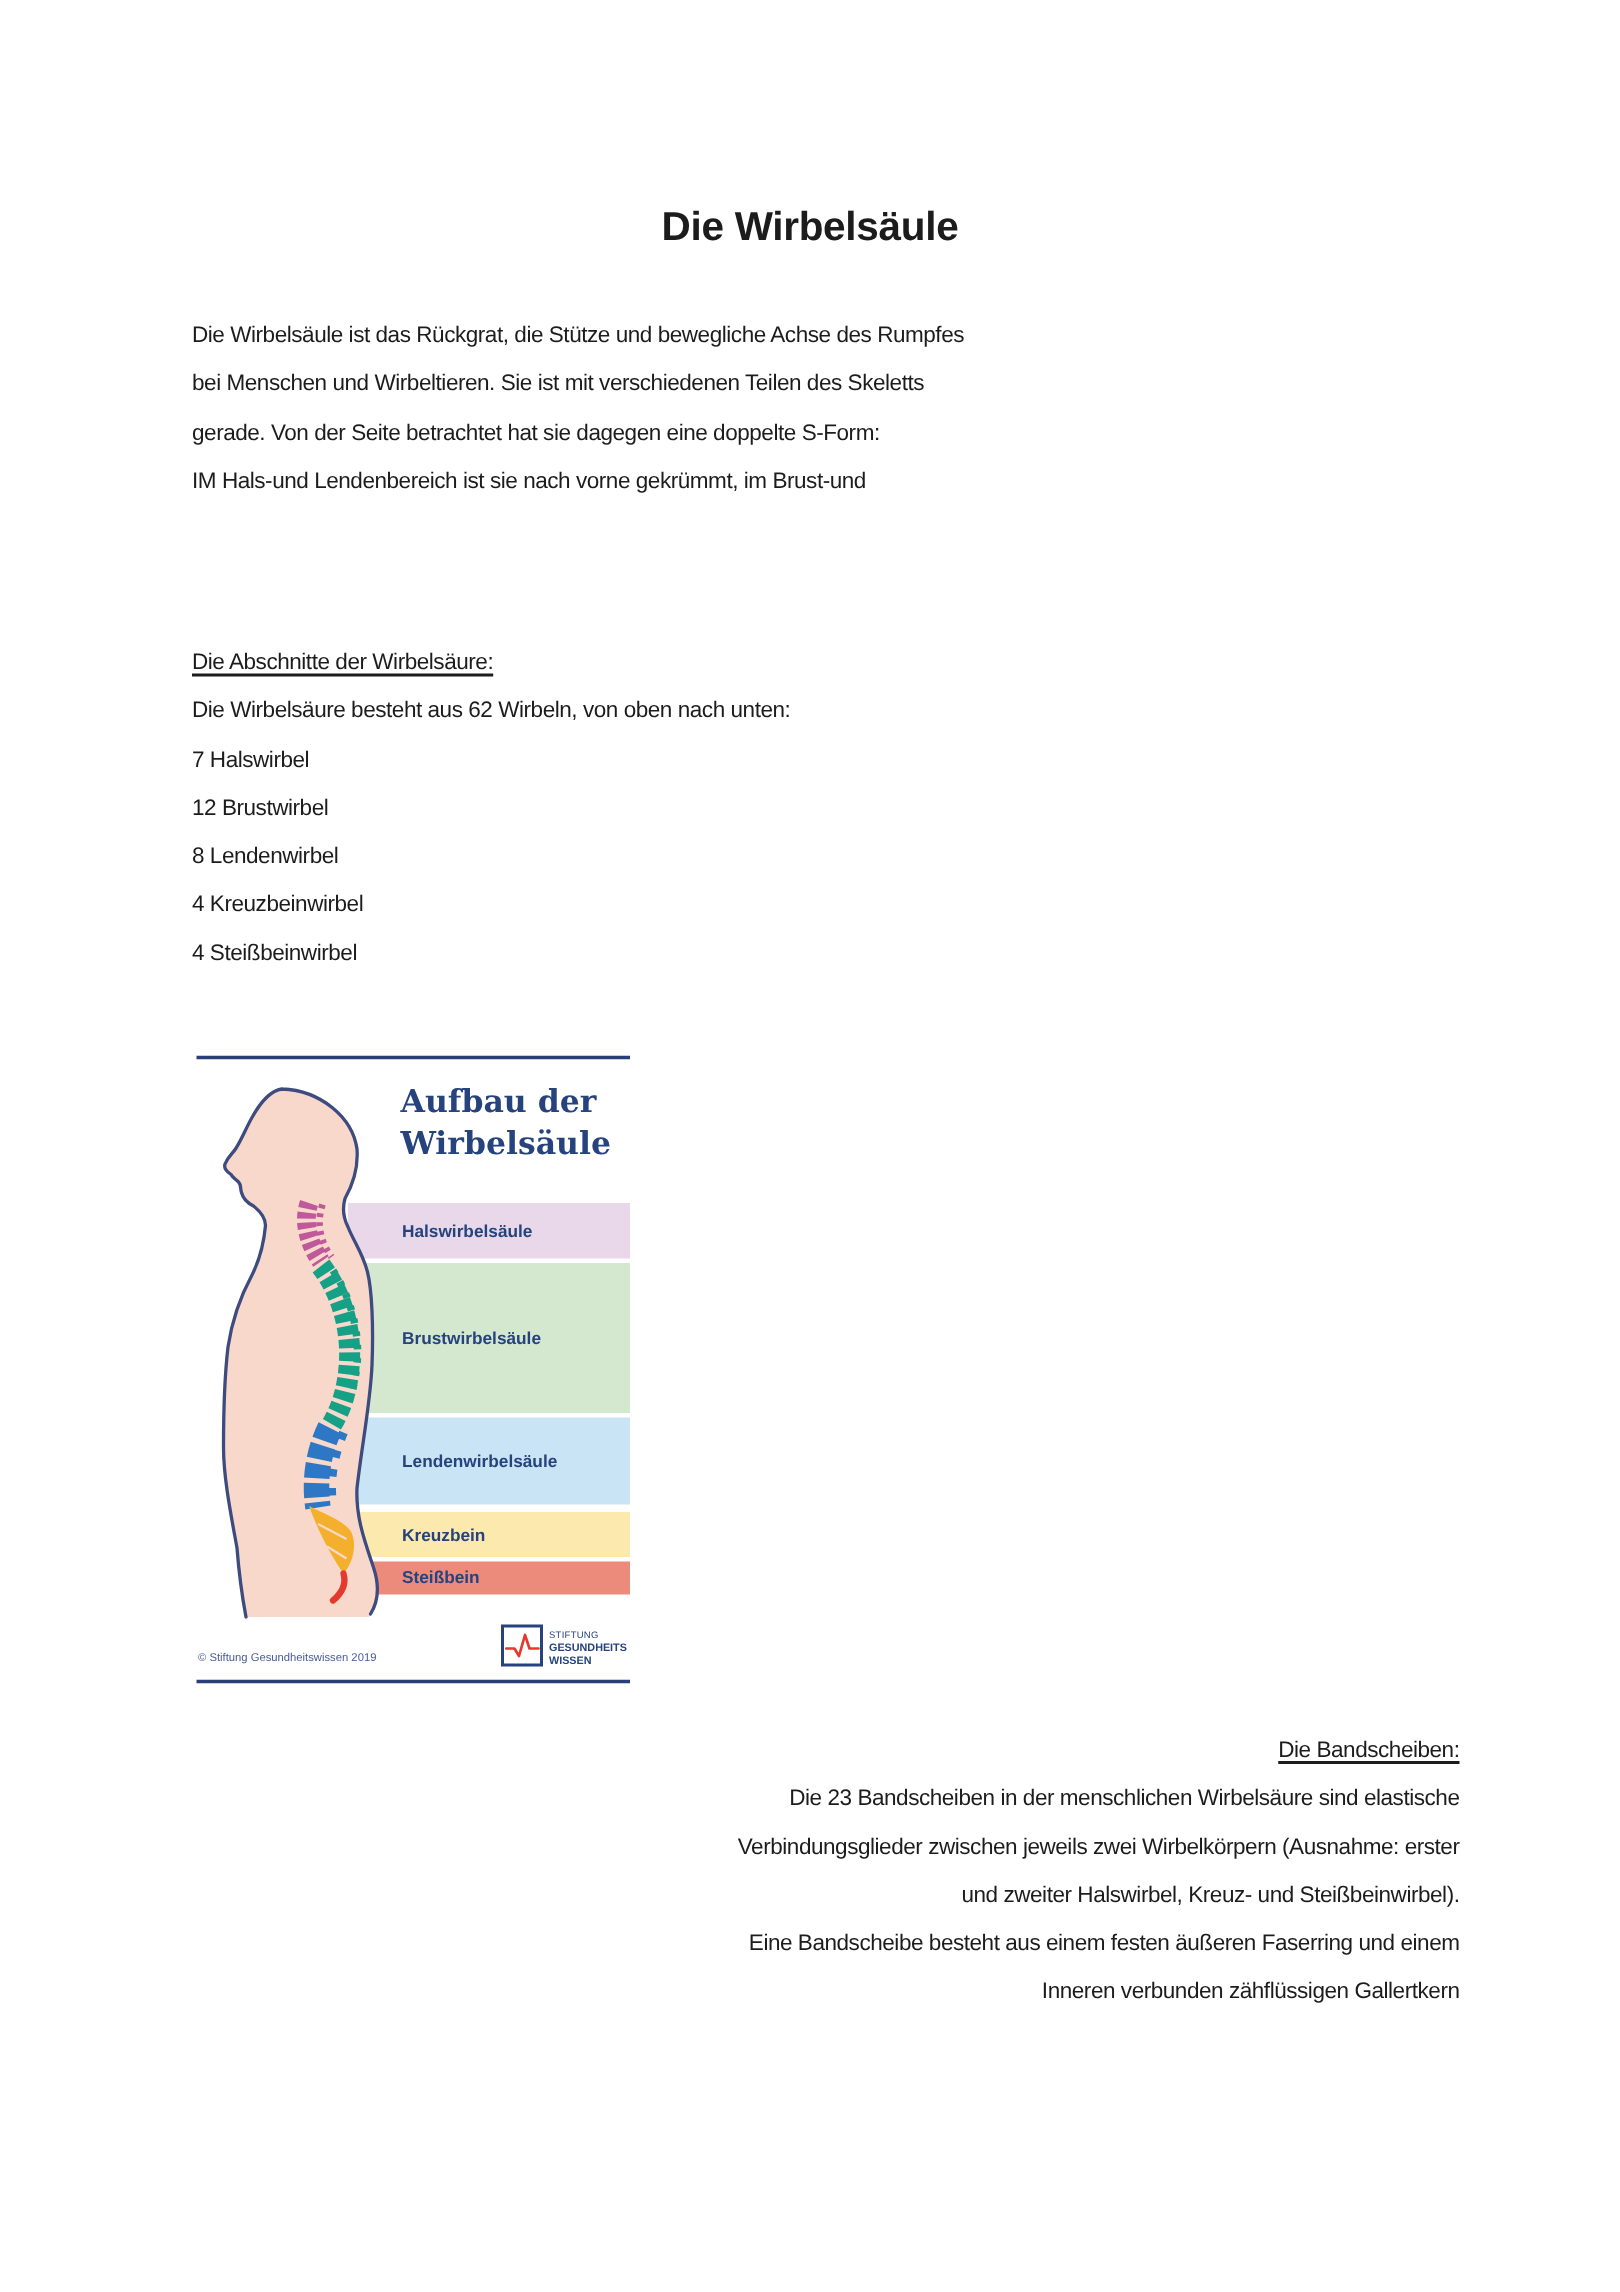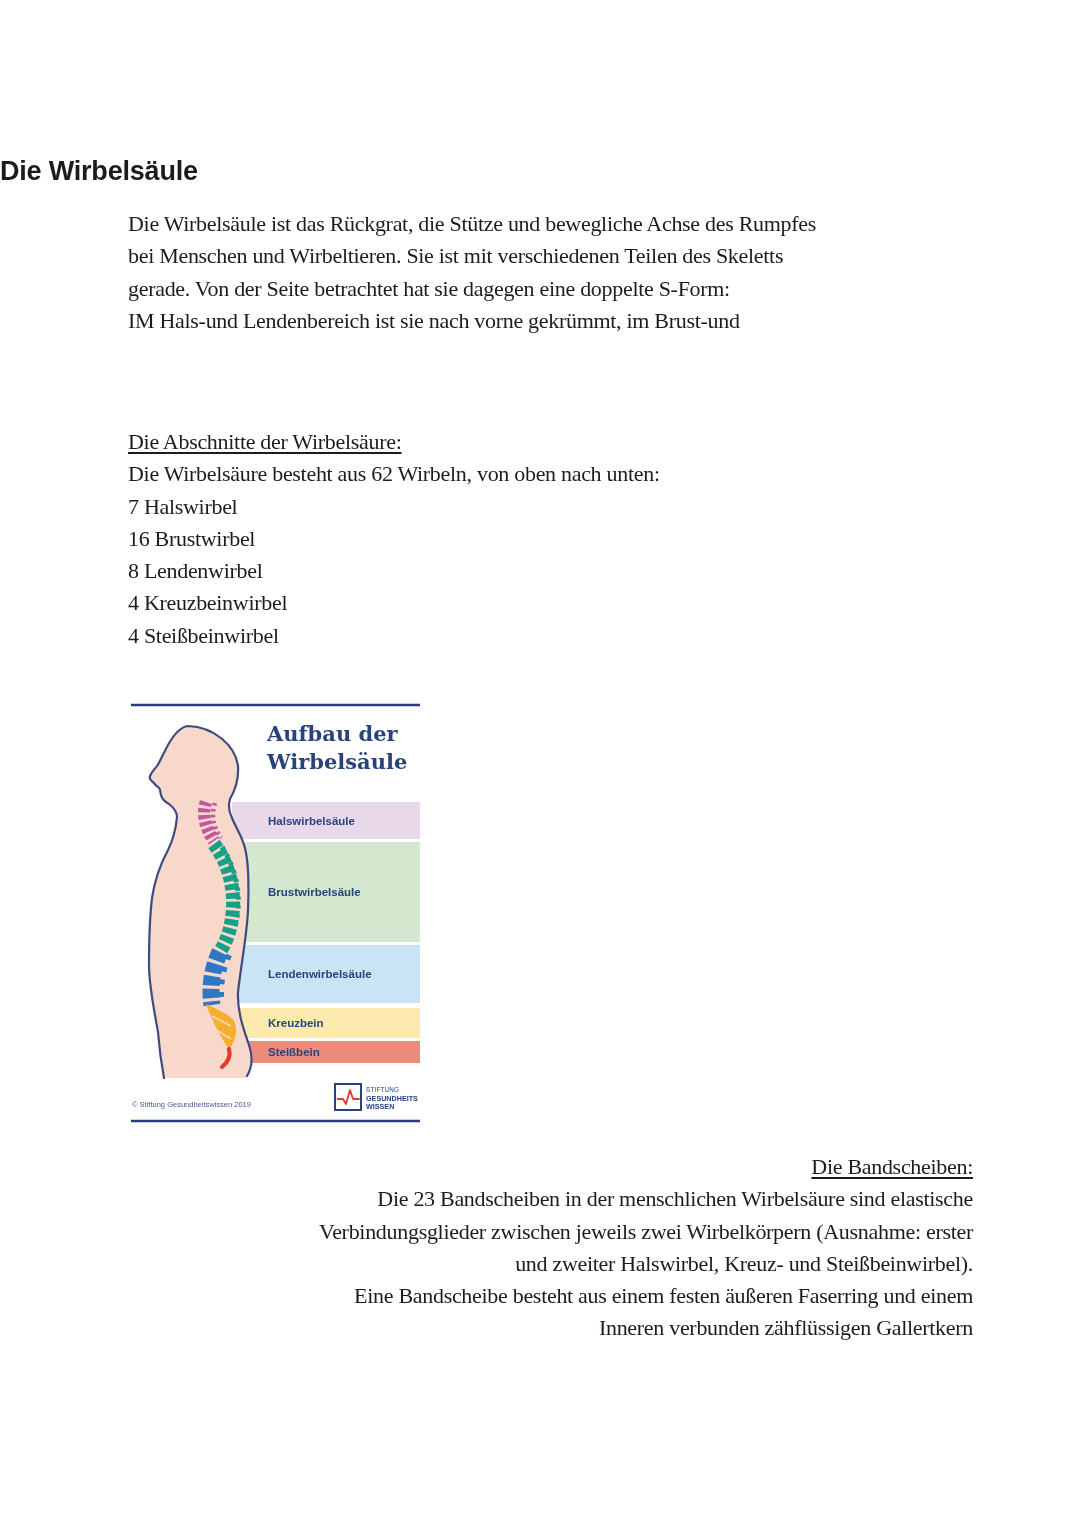--- a/index.html
+++ b/index.html
@@ -11,33 +11,32 @@
     background: #ffffff;
     font-family: "Liberation Sans", sans-serif;
     color: #1c1c1c;
     overflow: hidden;
   }
   .doc-title {
     position: absolute;
     top: 133px;
     left: 0;
     width: 1080px;
+    text-align: center;
     font-size: 27px;
     line-height: 36px;
     font-weight: bold;
     letter-spacing: -0.2px;
-    margin-top: 20px;
   }
   .textblock {
     position: absolute;
     left: 128px;
     width: 845px;
-    font-size: 22px;
+    font-size: 15px;
     letter-spacing: -0.3px;
-    font-family: Liberation Serif, serif;
   }
   .textblock .line { line-height: 32.3px; white-space: nowrap; }
   #intro { top: 208px; }
   #section-abschnitte { top: 426px; }
   #section-bandscheiben { top: 1151px; text-align: right; }
   .section-heading {
     line-height: 32.3px;
     text-decoration: underline;
     text-underline-offset: 3px;
     text-decoration-thickness: 1.5px;
@@ -87,21 +86,21 @@
     <div class="line">Die Wirbelsäule ist das Rückgrat, die Stütze und bewegliche Achse des Rumpfes</div>
     <div class="line">bei Menschen und Wirbeltieren. Sie ist mit verschiedenen Teilen des Skeletts</div>
     <div class="line">gerade. Von der Seite betrachtet hat sie dagegen eine doppelte S-Form:</div>
     <div class="line">IM Hals-und Lendenbereich ist sie nach vorne gekrümmt, im Brust-und</div>
   </div>
 
   <div id="section-abschnitte" class="textblock">
     <div><span class="section-heading">Die Abschnitte der Wirbelsäure:</span></div>
     <div class="line">Die Wirbelsäure besteht aus 62 Wirbeln, von oben nach unten:</div>
     <div class="line">7 Halswirbel</div>
-    <div class="line">16 Brustwirbel</div>
+    <div class="line">12 Brustwirbel</div>
     <div class="line">8 Lendenwirbel</div>
     <div class="line">4 Kreuzbeinwirbel</div>
     <div class="line">4 Steißbeinwirbel</div>
   </div>
 
   <svg class="infographic" viewBox="0 0 294 425" xmlns="http://www.w3.org/2000/svg">
 
     <line x1="3" y1="5" x2="292" y2="5" stroke-width="2.4" stroke="#2a3f78"></line>
     <line x1="3" y1="421" x2="292" y2="421" stroke-width="2.4" stroke="#2a3f78"></line>
 

